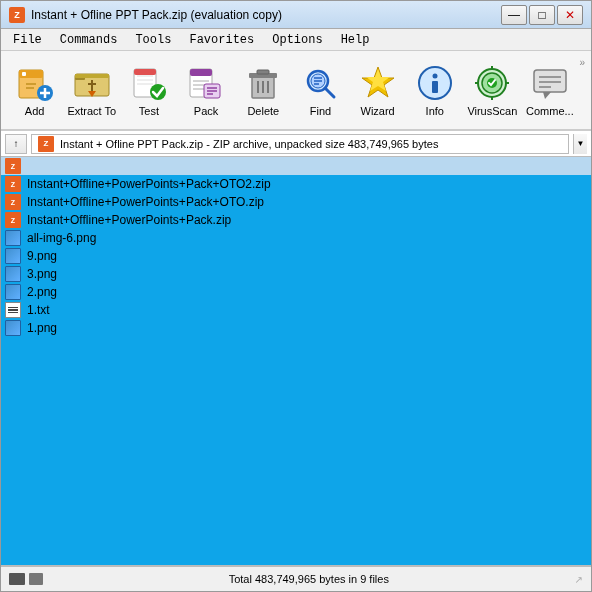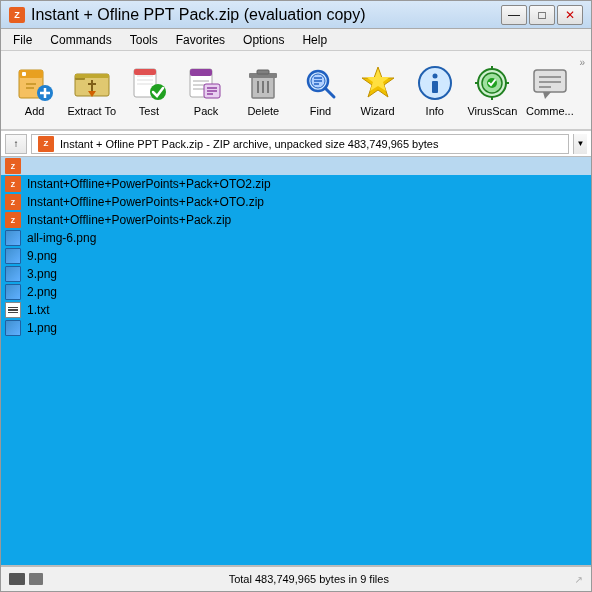--- a/index.html
+++ b/index.html
@@ -36,21 +36,21 @@
       border-radius: 2px;
       display: flex;
       align-items: center;
       justify-content: center;
       font-size: 9px;
       color: white;
       font-weight: bold;
     }
     .title-bar-text {
       flex: 1;
-      font-size: 16px;
+      font-size: 12px;
       color: #000;
     }
     .title-bar-buttons {
       display: flex;
       gap: 2px;
     }
     .tb-btn {
       width: 26px;
       height: 20px;
       border: 1px solid #888;
@@ -70,20 +70,21 @@
       align-items: center;
       padding: 0 4px;
       border-bottom: 1px solid #ccc;
       gap: 2px;
     }
     .menu-item {
       padding: 2px 8px;
       font-size: 12px;
       cursor: pointer;
       border-radius: 2px;
+      font-family: Liberation Mono, monospace;
     }
     .toolbar {
       background: #f5f5f5;
       height: 80px;
       display: flex;
       align-items: center;
       padding: 4px 6px;
       border-bottom: 2px solid #ccc;
       gap: 2px;
       overflow: hidden;

